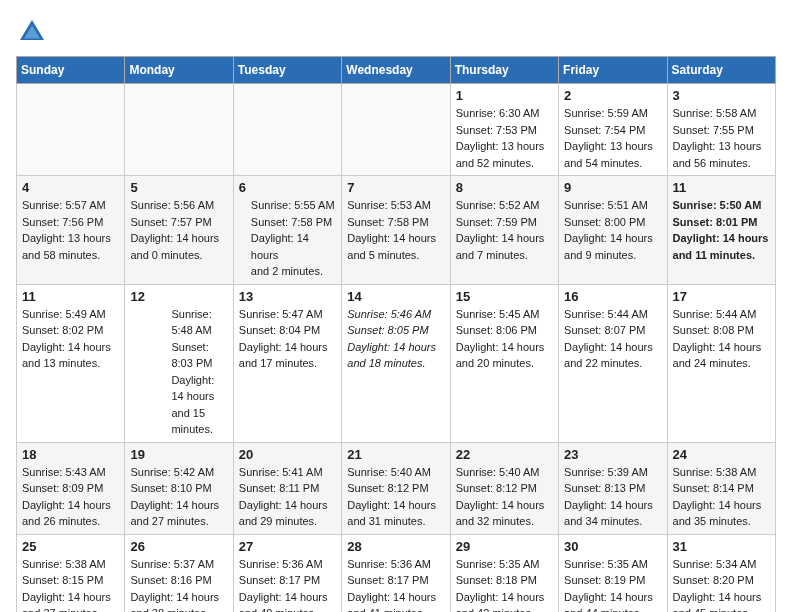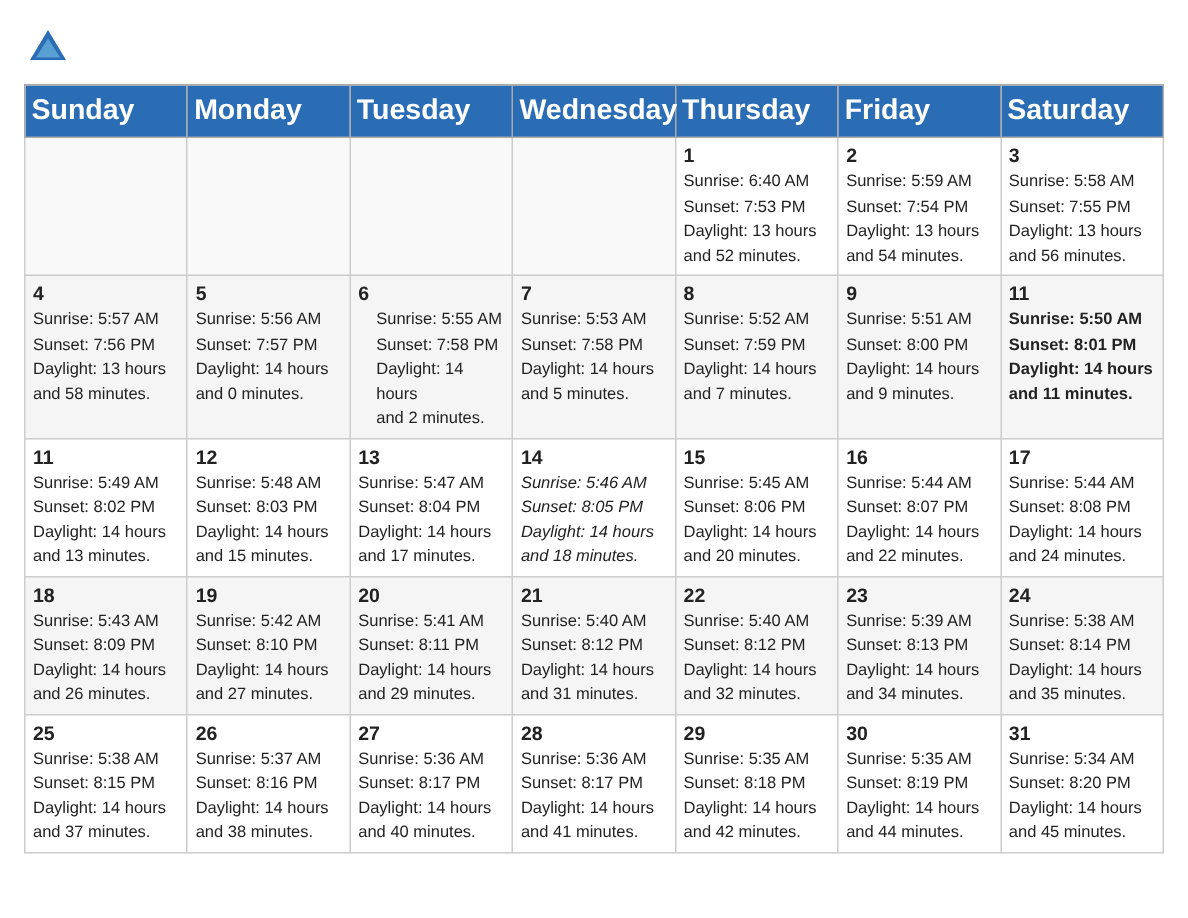--- a/index.html
+++ b/index.html
@@ -48,21 +48,21 @@
       color: #333;
     }
     table {
       width: 100%;
       border-collapse: collapse;
       table-layout: fixed;
     }
     thead tr th {
       background-color: #2a6db5;
       color: #fff;
-      font-size: 19px;
+      font-size: 12px;
       font-weight: bold;
       padding: 6px 4px;
       text-align: left;
       border: 1px solid #aaa;
     }
     tbody tr td {
       vertical-align: top;
       border: 1px solid #ccc;
       padding: 4px 5px;
       font-size: 11px;
@@ -119,21 +119,21 @@
       </tr>
   </thead>
   <tbody id="calendar-body">
   <tr>
         <td class="empty-cell"></td>
         <td class="empty-cell"></td>
         <td class="empty-cell"></td>
         <td class="empty-cell"></td>
         <td>
           <div class="day-num">1</div>
-          <div class="day-info" style="white-space: pre-line;">Sunrise: 6:40 AM
+          <div class="day-info" style="white-space: pre-line;">Sunrise: 6:30 AM
 Sunset: 7:53 PM
 Daylight: 13 hours
 and 52 minutes.</div>
         </td>
         <td>
           <div class="day-num">2</div>
           <div class="day-info" style="white-space: pre-line;">Sunrise: 5:59 AM
 Sunset: 7:54 PM
 Daylight: 13 hours
 and 54 minutes.</div>
@@ -200,21 +200,21 @@
       <tr>
         <td>
           <div class="day-num">11</div>
           <div class="day-info" style="white-space: pre-line;">Sunrise: 5:49 AM
 Sunset: 8:02 PM
 Daylight: 14 hours
 and 13 minutes.</div>
         </td>
         <td>
           <div class="day-num">12</div>
-          <div class="day-info" style="white-space: pre-line;">Sunrise: 5:48 AM
+          <div class="day-info" style="white-space: pre-line; margin-left: 41px;">Sunrise: 5:48 AM
 Sunset: 8:03 PM
 Daylight: 14 hours
 and 15 minutes.</div>
         </td>
         <td>
           <div class="day-num">13</div>
           <div class="day-info" style="white-space: pre-line;">Sunrise: 5:47 AM
 Sunset: 8:04 PM
 Daylight: 14 hours
 and 17 minutes.</div>

